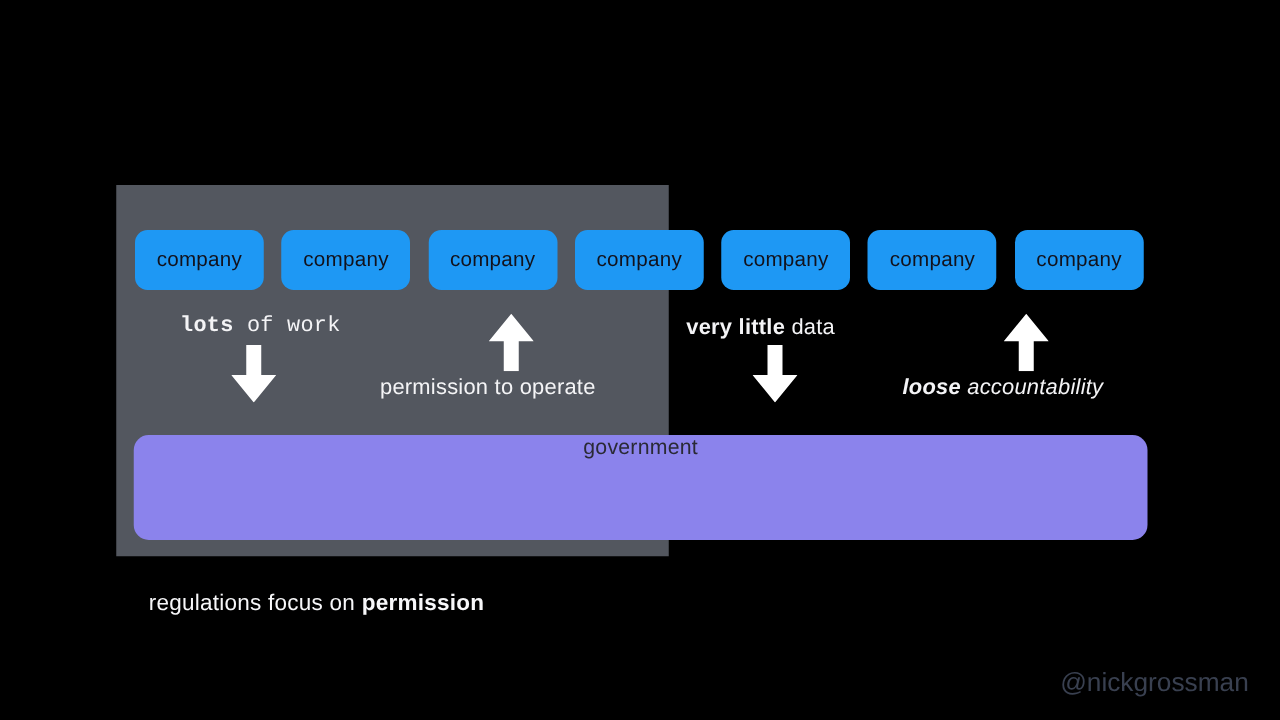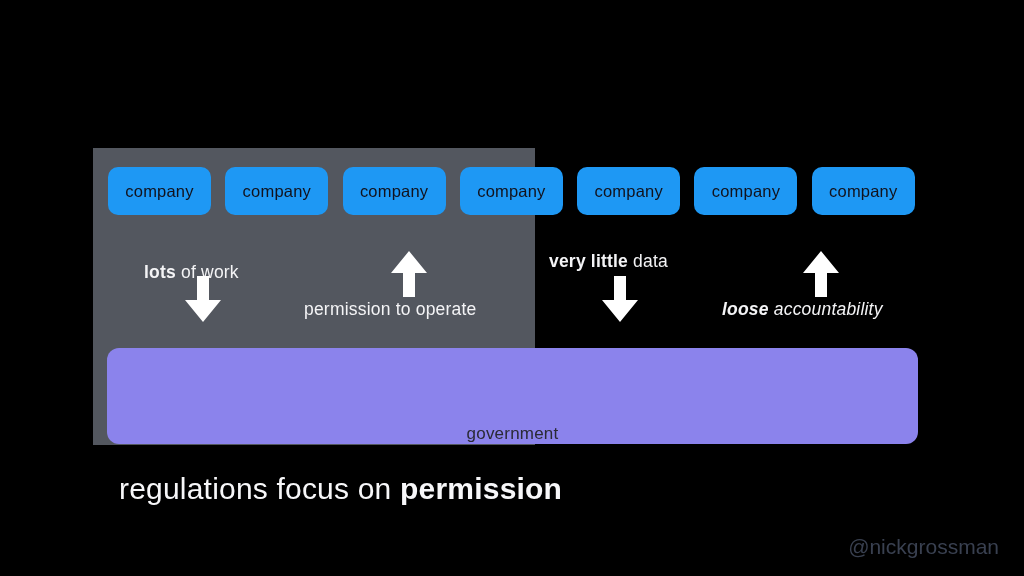--- a/index.html
+++ b/index.html
@@ -19,21 +19,21 @@
     position: absolute;
     left: 93px;
     top: 148px;
     width: 442px;
     height: 297px;
     background: #53575f;
   }
   .company-row {
     position: absolute;
     left: 108px;
-    top: 167px;
+    top: 184px;
     display: flex;
     gap: 14.3px;
   }
   .company-box {
     width: 103px;
     height: 48px;
     background: #1e98f4;
     border-radius: 10px;
     display: flex;
     align-items: center;
@@ -54,36 +54,36 @@
     position: absolute;
     width: 36px;
     height: 46px;
   }
   .arrow svg { display: block; width: 100%; height: 100%; }
   .government-bar {
     position: absolute;
     left: 107px;
     top: 348px;
     width: 811px;
-    height: 96px;
+    height: 84px;
     background: #8b83ec;
     border-radius: 12px;
     display: flex;
-    align-items: flex-end;
+    align-items: flex-start;
     justify-content: center;
     color: #2a2a35;
     font-size: 17px;
     letter-spacing: 0.2px;
   }
   .caption {
     position: absolute;
     left: 119px;
     top: 472px;
     color: #f7f7f9;
-    font-size: 30px;
+    font-size: 18px;
     white-space: nowrap;
     letter-spacing: 0.2px;
   }
   .caption b { font-weight: 700; }
   .watermark {
     position: absolute;
     right: 25px;
     top: 535px;
     color: #394050;
     font-size: 21px;
@@ -101,21 +101,21 @@
   <div class="company-row">
     <div class="company-box">company</div>
     <div class="company-box">company</div>
     <div class="company-box">company</div>
     <div class="company-box">company</div>
     <div class="company-box">company</div>
     <div class="company-box">company</div>
     <div class="company-box">company</div>
   </div>
 
-  <div class="anno" style="left:144px; top:262px;">
+  <div class="anno" style="left:144px; top:251px;font-family:Liberation Mono, monospace;">
     <b>lots</b><span> of work</span>
   </div>
 
   <div class="arrow" style="left:185px; top:276px;">
     <svg viewBox="0 0 36 46" xmlns="http://www.w3.org/2000/svg">
       <polygon points="12,0 24,0 24,24 36,24 18,46 0,24 12,24" fill="#ffffff"></polygon>
     </svg>
   </div>
 
   <div class="arrow" style="left:391px; top:251px;">

